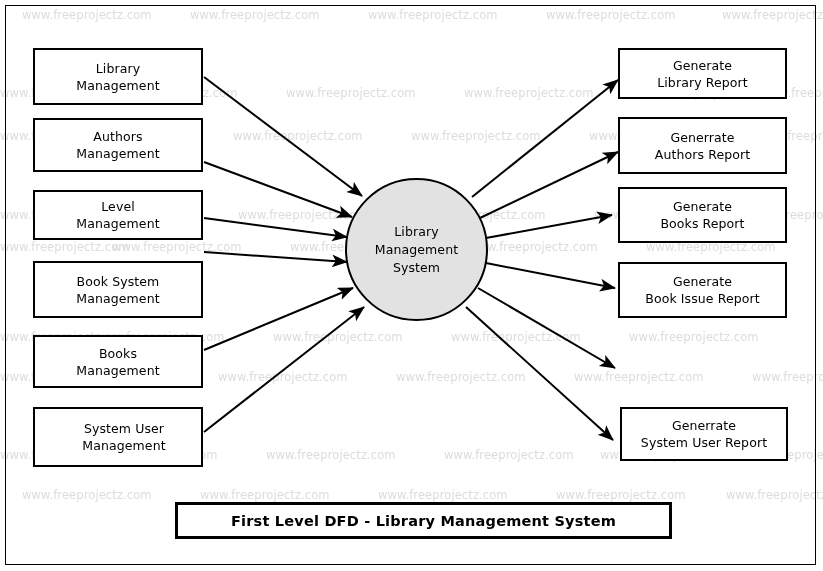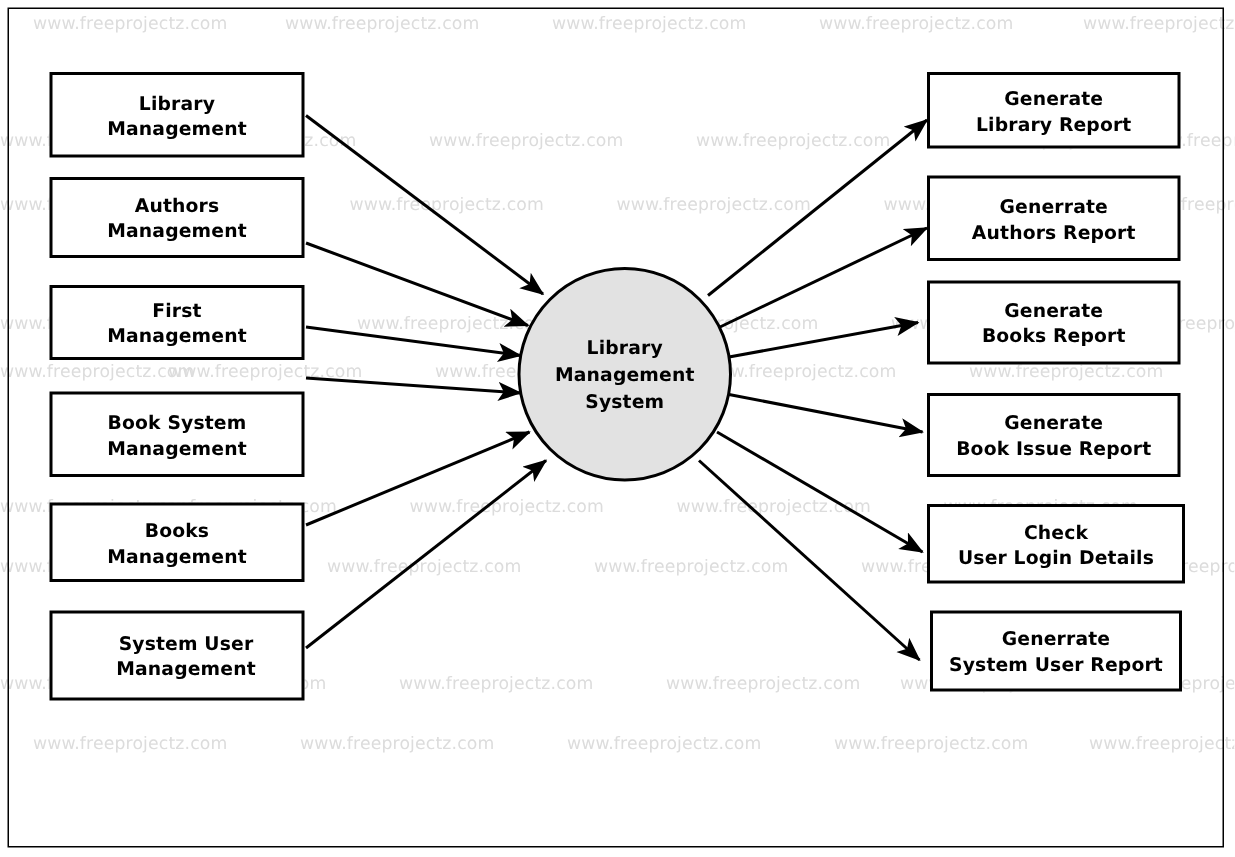--- a/index.html
+++ b/index.html
@@ -65,21 +65,21 @@
     background: #ffffff;
     display: flex;
     align-items: center;
     justify-content: center;
     text-align: center;
     z-index: 4;
   }
   .node-label {
     font-family: "DejaVu Sans", "Liberation Sans", sans-serif;
     font-size: 12.5px;
-    font-weight: bold;
+    font-weight: normal;
     color: #000000;
     line-height: 17px;
     white-space: pre-line;
     letter-spacing: 0.1px;
   }
   
   #process {
     position: absolute;
     left: 345px;
     top: 178px;
@@ -210,21 +210,21 @@
     <span class="node-label">Library
 Management</span>
   </div>
 
   <div class="node" style="left:33px; top:118px; width:170px; height:54px;">
     <span class="node-label">Authors
 Management</span>
   </div>
 
   <div class="node" style="left:33px; top:190px; width:170px; height:50px;">
-    <span class="node-label">First
+    <span class="node-label">Level
 Management</span>
   </div>
 
   <div class="node" style="left:33px; top:261px; width:170px; height:57px;">
     <span class="node-label">Book System
 Management</span>
   </div>
 
   <div class="node" style="left:33px; top:335px; width:170px; height:53px;">
     <span class="node-label">Books
@@ -255,24 +255,23 @@
   <div class="node" style="left:618px; top:187px; width:169px; height:56px;">
     <span class="node-label">Generate
 Books Report</span>
   </div>
 
   <div class="node" style="left:618px; top:262px; width:169px; height:56px;">
     <span class="node-label">Generate
 Book Issue Report</span>
   </div>
 
-  <div class="node" style="left:618px; top:336px; width:172px; height:53px;">
-    <span class="node-label">Check
-User Login Details</span>
-  </div>
 
   <div class="node" style="left:620px; top:407px; width:168px; height:54px;">
     <span class="node-label">Generrate
 System User Report</span>
   </div>
 
+  <div id="caption">
+    <span class="caption-text">First Level DFD - Library Management System</span>
+  </div>
 
 </div>
 
 </body></html>

